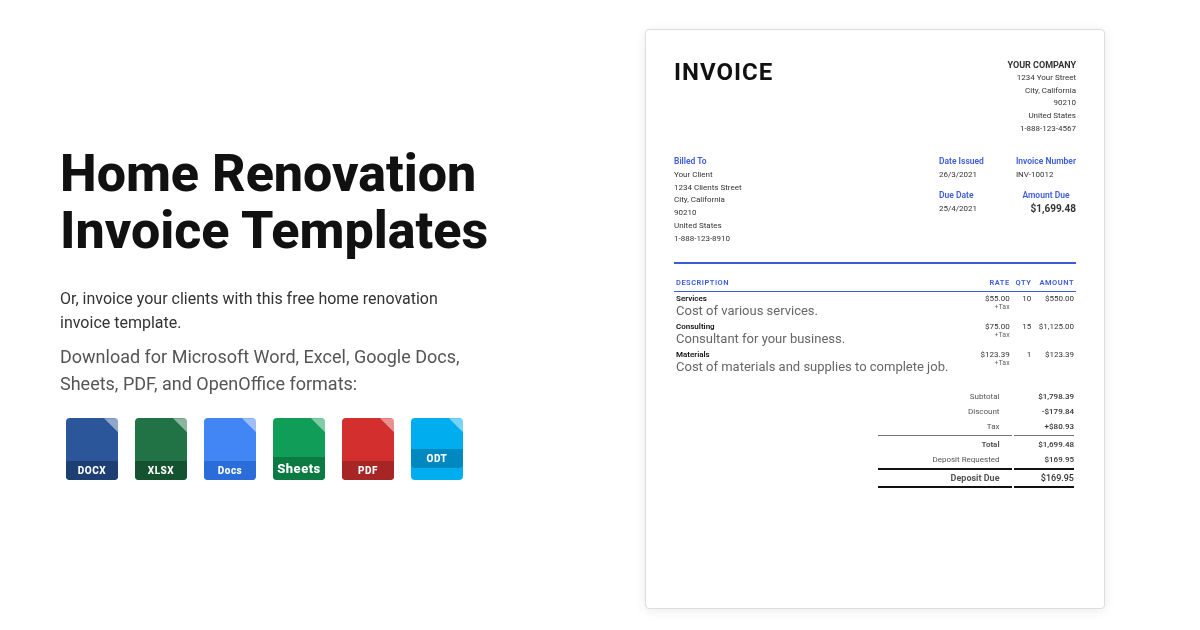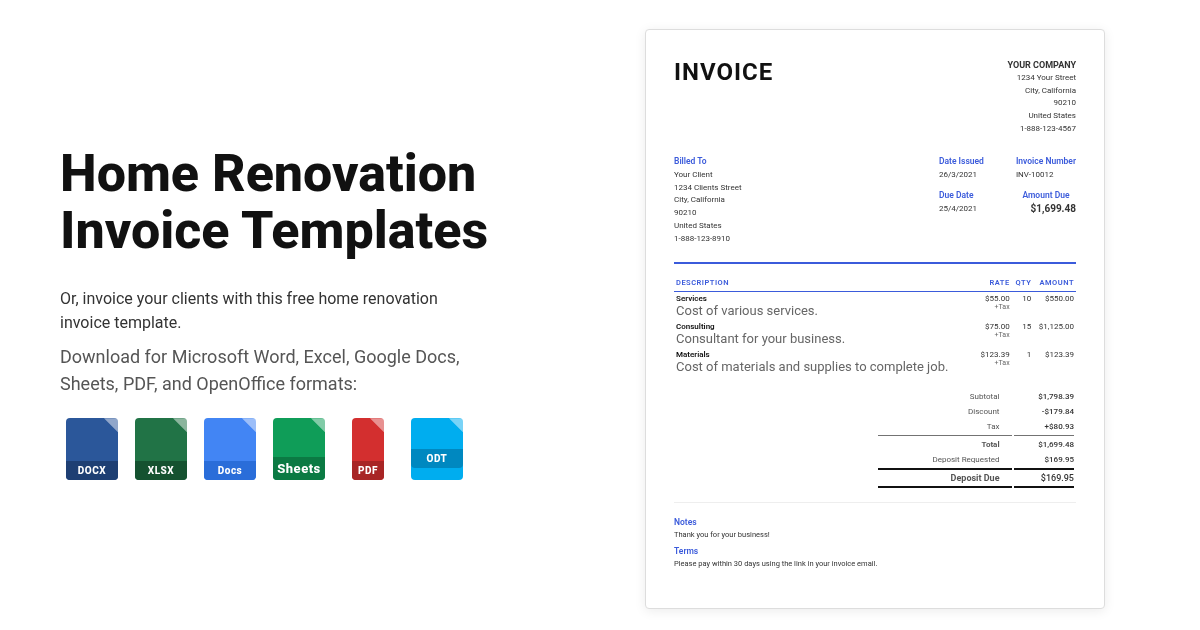--- a/index.html
+++ b/index.html
@@ -319,21 +319,21 @@
     </div>
 
     <div class="format-icon icon-gsheets">
       <div class="icon-body" style="background:#0F9D58; width:52px; height:62px; border-radius:4px; display:flex; flex-direction:column; align-items:center; justify-content:flex-end; padding-bottom:0; position:relative;">
         <div style="position:absolute;top:0;right:0;width:14px;height:14px;background:rgba(255,255,255,0.25);clip-path:polygon(0 0,100% 100%,100% 0);border-radius:0 4px 0 0;"></div>
         <div style="background:#0b7a43;width:100%;text-align:center;padding:4px 0;border-radius:0 0 4px 4px;font-size:13px;font-weight:800;color:#fff;letter-spacing:0.5px;">Sheets</div>
       </div>
     </div>
 
     <div class="format-icon icon-pdf">
-      <div class="icon-body" style="background:#d32f2f; width:32px; height:62px; border-radius:4px; display:flex; flex-direction:column; align-items:center; justify-content:flex-end; padding-bottom:0; position:relative;">
+      <div class="icon-body" style="background:#d32f2f; width:52px; height:62px; border-radius:4px; display:flex; flex-direction:column; align-items:center; justify-content:flex-end; padding-bottom:0; position:relative;">
         <div style="position:absolute;top:0;right:0;width:14px;height:14px;background:rgba(255,255,255,0.25);clip-path:polygon(0 0,100% 100%,100% 0);border-radius:0 4px 0 0;"></div>
         <div style="background:#a82525;width:100%;text-align:center;padding:4px 0;border-radius:0 0 4px 4px;font-size:10px;font-weight:800;color:#fff;letter-spacing:0.5px;">PDF</div>
       </div>
     </div>
 
     <div class="format-icon icon-odt">
       <div class="icon-body" style="background:#00adef; width:52px; height:62px; border-radius:4px; display:flex; flex-direction:column; align-items:center; justify-content:flex-end; padding-bottom:12px; position:relative;">
         <div style="position:absolute;top:0;right:0;width:14px;height:14px;background:rgba(255,255,255,0.25);clip-path:polygon(0 0,100% 100%,100% 0);border-radius:0 4px 0 0;"></div>
         <div style="background:#0088c0;width:100%;text-align:center;padding:4px 0;border-radius:0 0 4px 4px;font-size:10px;font-weight:800;color:#fff;letter-spacing:0.5px;">ODT</div>
       </div>
@@ -466,21 +466,15 @@
           <td>$169.95</td>
         </tr>
         <tr class="deposit-due-row">
           <td>Deposit Due</td>
           <td>$169.95</td>
         </tr>
       </tbody>
         </table>
     </div>
 
-    <div class="inv-footer">
-      <div class="f-label">Notes</div>
-      <div class="f-value">Thank you for your business!</div>
-      <div class="f-label">Terms</div>
-      <div class="f-value">Please pay within 30 days using the link in your invoice email.</div>
-    </div>
 
   </div>
 </div>
 
 </body></html>

